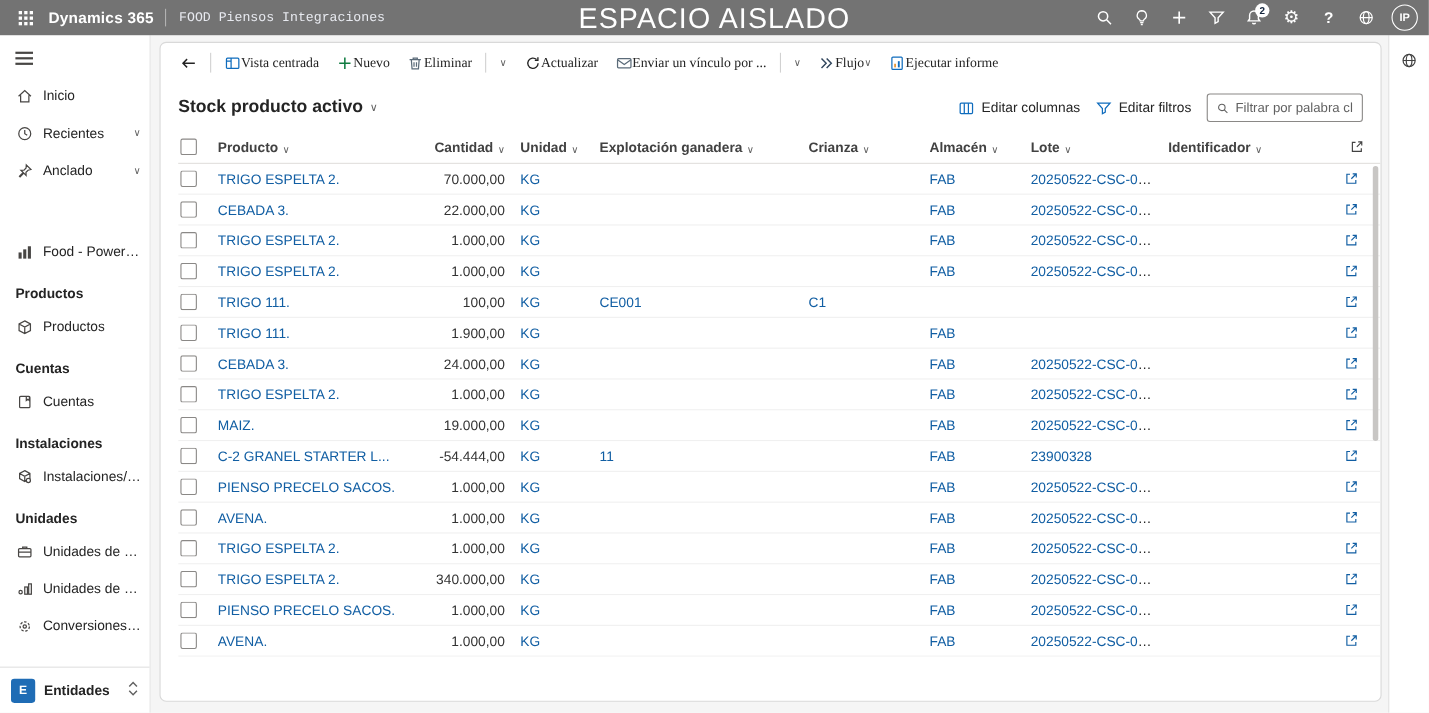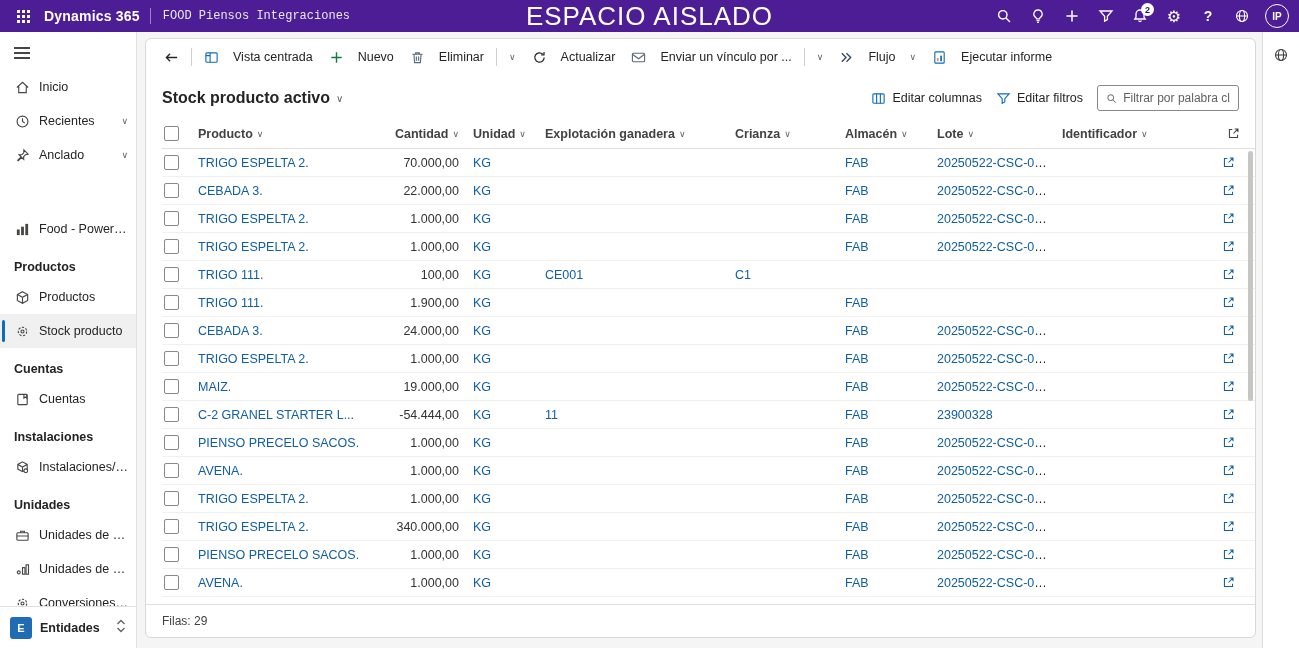--- a/index.html
+++ b/index.html
@@ -1,19 +1,19 @@
 <!DOCTYPE html>
 <html><head>
 <meta charset="utf-8">
 <style>
   * { margin:0; padding:0; box-sizing:border-box; }
   html,body { width:1299px; height:648px; overflow:hidden; font-family:"Liberation Sans", sans-serif; background:#f5f5f5; }
 
   
-  .topbar { position:relative; height:32px; background:#4c1d95; color:#fff; display:flex; align-items:center; padding:0 10px; }
+  .topbar { position:relative; height:32px; background:#737373; color:#fff; display:flex; align-items:center; padding:0 10px; }
   .waffle { width:26px; height:26px; display:flex; align-items:center; justify-content:center; cursor:pointer; }
   .waffle-grid { display:grid; grid-template-columns:repeat(3,3px); grid-template-rows:repeat(3,3px); gap:2px; }
   .waffle-grid span { background:#fff; width:3px; height:3px; }
   .brand { font-weight:bold; font-size:14px; margin:0 10px 0 8px; letter-spacing:.2px; white-space:nowrap; }
   .tb-divider { width:1px; height:16px; background:rgba(255,255,255,.45); margin-right:12px; }
   .app-name { font-size:12px; color:#e8eaf0; white-space:nowrap;font-family:Liberation Mono, monospace; }
   .env-title { position:absolute; left:0; right:0; text-align:center; font-size:26px; font-weight:300; letter-spacing:1px; color:#fff; pointer-events:none; }
   .tb-right { margin-left:auto; display:flex; align-items:center; gap:4px; z-index:2; }
   .tb-btn { width:30px; height:30px; display:flex; align-items:center; justify-content:center; position:relative; cursor:pointer; font-size:14px; color:#fff; }
   .tb-btn svg { display:block; }
@@ -40,40 +40,40 @@
   .area-badge { width:22px; height:22px; background:#1f6cb5; color:#fff; font-size:11px; font-weight:bold; border-radius:3px; display:flex; align-items:center; justify-content:center; }
   .area-label { font-weight:bold; font-size:12.5px; flex:1; }
   .updown { color:#616161; }
 
   
   .main { flex:1; background:#f5f5f5; padding:6px 6px 10px 8px; min-width:0; }
   .card { background:#fff; border:1px solid #d9d9d9; border-radius:6px; height:100%; display:flex; flex-direction:column; overflow:hidden; }
 
   
   .cmdbar { height:36px; display:flex; align-items:center; padding:0 10px; font-size:12.5px; color:#242424; flex:none; }
-  .cmd { display:flex; align-items:center; gap:14px; padding:0 8px; height:28px; border-radius:4px; cursor:pointer; white-space:nowrap; }
+  .cmd { display:flex; align-items:center; gap:0; padding:0 8px; height:28px; border-radius:4px; cursor:pointer; white-space:nowrap;font-family:Liberation Serif, serif; }
   .cmd svg { display:block; }
   .cmd-divider { width:1px; height:18px; background:#d1d1d1; margin:0 4px; }
   .cmd .dd { color:#616161; font-size:9px; }
 
   
   .viewhead { display:flex; align-items:center; padding:10px 16px 8px 16px; flex:none; }
   .view-title { font-size:16px; font-weight:bold; color:#242424; display:flex; align-items:center; gap:6px; cursor:pointer; }
   .view-title .dd { font-size:10px; color:#616161; font-weight:normal; }
   .vh-right { margin-left:auto; display:flex; align-items:center; gap:14px; }
   .vh-btn { display:flex; align-items:center; gap:6px; font-size:12.5px; color:#242424; cursor:pointer; }
   .search-box { display:flex; align-items:center; gap:6px; border:1px solid #8a8886; border-radius:3px; height:26px; width:142px; padding:0 8px; background:#fff; }
   .search-box input { border:none; outline:none; width:100%; font-size:12px; font-family:"Liberation Sans",sans-serif; color:#242424; }
   .search-box input::placeholder { color:#616161; }
 
   
   .tablewrap { flex:1; display:flex; flex-direction:column; min-height:0; position:relative; padding-left:16px; }
   .thead, .trow { display:grid; grid-template-columns:36px 180px 95px 72px 190px 110px 92px 125px minmax(70px,1fr) 44px; align-items:center; }
   .thead { height:30px; border-bottom:1px solid #e1dfdd; color:#424242; font-size:12.5px; font-weight:bold; flex:none; }
-  .th { display:flex; align-items:center; gap:4px; cursor:pointer; white-space:nowrap; overflow:hidden; }
+  .th { display:flex; align-items:flex-end; gap:4px; cursor:pointer; white-space:nowrap; overflow:hidden; }
   .th .dd, .nav-item .dd { font-size:9px; color:#616161; font-weight:normal; }
   .th.num { justify-content:flex-end; padding-right:14px; }
   .rows { overflow:hidden; }
   .trow { height:28px; border-bottom:1px solid #f0f0f0; font-size:12.5px; color:#242424; }
   .cell { white-space:nowrap; overflow:hidden; text-overflow:ellipsis; padding-right:10px; }
   .cell.num { text-align:right; padding-right:14px; color:#333; }
   .link { color:#115ea3; text-decoration:none; cursor:pointer; }
   .checkbox { width:15px; height:15px; border:1px solid #8a8886; border-radius:2px; background:#fff; cursor:pointer; display:inline-block; }
   .c-check { display:flex; justify-content:flex-start; padding-left:2px; }
   .c-open { display:flex; justify-content:center; }
@@ -202,29 +202,20 @@
       </div>
 
       <div class="group-title">Productos</div>
       <div class="nav-item">
         <span class="nicon">
           <svg width="15" height="15" viewBox="0 0 16 16" fill="none" stroke="#484644" stroke-width="1.2">
               <path d="M8 1.8l5.5 3v6.4l-5.5 3-5.5-3V4.8z M2.5 4.8L8 7.8l5.5-3M8 7.8v6.4"></path>
             </svg>
         </span>
         <span class="nav-label">Productos</span>
-      </div>
-      <div class="nav-item selected">
-        <span class="nicon">
-          <svg width="15" height="15" viewBox="0 0 16 16" fill="none" stroke="#484644" stroke-width="1.2">
-              <circle cx="8" cy="8" r="4.5" stroke-dasharray="2.4 1.6"></circle>
-              <circle cx="8" cy="8" r="1.6"></circle>
-            </svg>
-        </span>
-        <span class="nav-label">Stock producto</span>
       </div>
 
       <div class="group-title">Cuentas</div>
       <div class="nav-item">
         <span class="nicon">
           <svg width="15" height="15" viewBox="0 0 16 16" fill="none" stroke="#484644" stroke-width="1.2">
               <rect x="3" y="2.5" width="10" height="11" rx="1"></rect>
               <path d="M9.5 2.5v4l1.5-1.2 1.5 1.2v-4"></path>
             </svg>
         </span>
@@ -745,21 +736,20 @@
       <svg width="13" height="13" viewBox="0 0 16 16" fill="none" stroke="#115ea3" stroke-width="1.3">
                   <path d="M6.5 3H3v10h10V9.5"></path>
                   <path d="M9.5 2.5H13.5V6.5M13.3 2.7L8 8"></path>
                 </svg>
     </div>
   </div>
 </div>
         <div class="vscroll"></div>
       </div>
 
-      <div class="grid-footer">Filas: 29</div>
     </div>
   </div>
 
   <div class="rail">
     <div class="rail-btn">
       <svg width="16" height="16" viewBox="0 0 16 16" fill="none" stroke="#424242" stroke-width="1.1">
           <circle cx="8" cy="8" r="5.5"></circle>
           <ellipse cx="8" cy="8" rx="2.6" ry="5.5"></ellipse>
           <path d="M2.5 8h11"></path>
         </svg>

